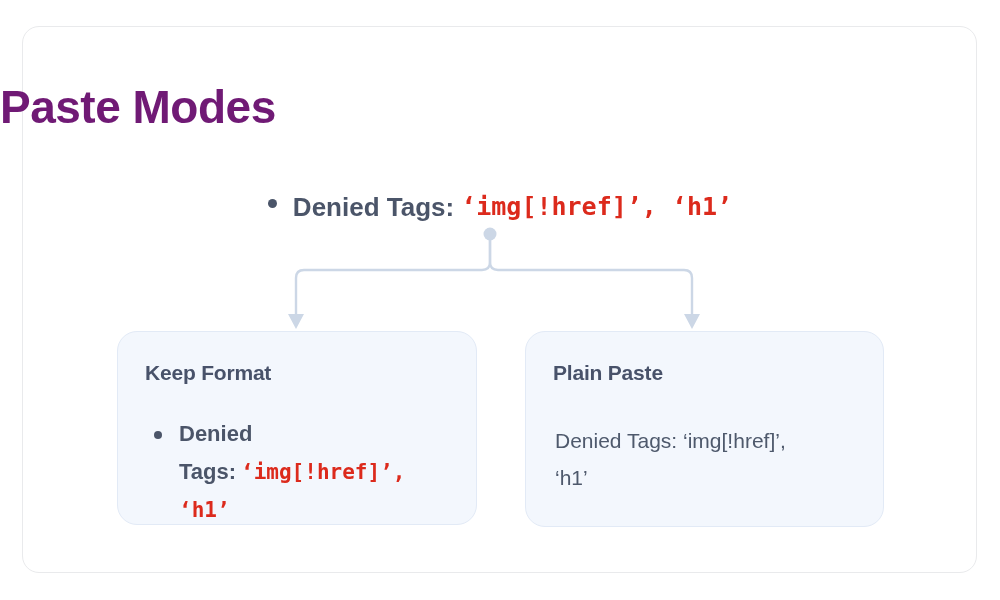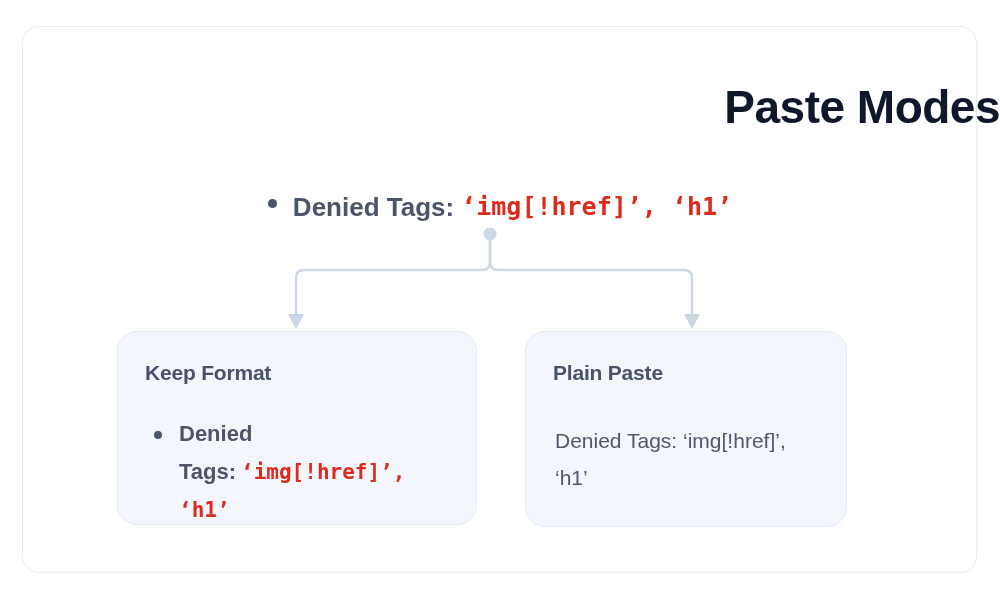--- a/index.html
+++ b/index.html
@@ -32,25 +32,25 @@
     border-radius: 17px;
     background: #ffffff;
   }
 
   
   .title {
     position: absolute;
     left: 0;
     top: 78px;
     width: 1000px;
-    text-align: right;
+    text-align: left;
     font-size: 46px;
     font-weight: bold;
     letter-spacing: -0.5px;
-    color: #0f172a;
+    color: #701a75;
     line-height: 58px;
     white-space: nowrap;
   }
 
   
   .source-line {
     position: absolute;
     left: 0;
     top: 186px;
     width: 1000px;
@@ -104,21 +104,21 @@
   }
   .card-keep {
     left: 117px;
     top: 331px;
     width: 360px;
     height: 194px;
   }
   .card-plain {
     left: 525px;
     top: 331px;
-    width: 322px;
+    width: 359px;
     height: 196px;
   }
   .card-heading {
     position: absolute;
     left: 27px;
     top: 29px;
     font-size: 21px;
     font-weight: bold;
     color: #48526a;
     letter-spacing: -0.2px;

